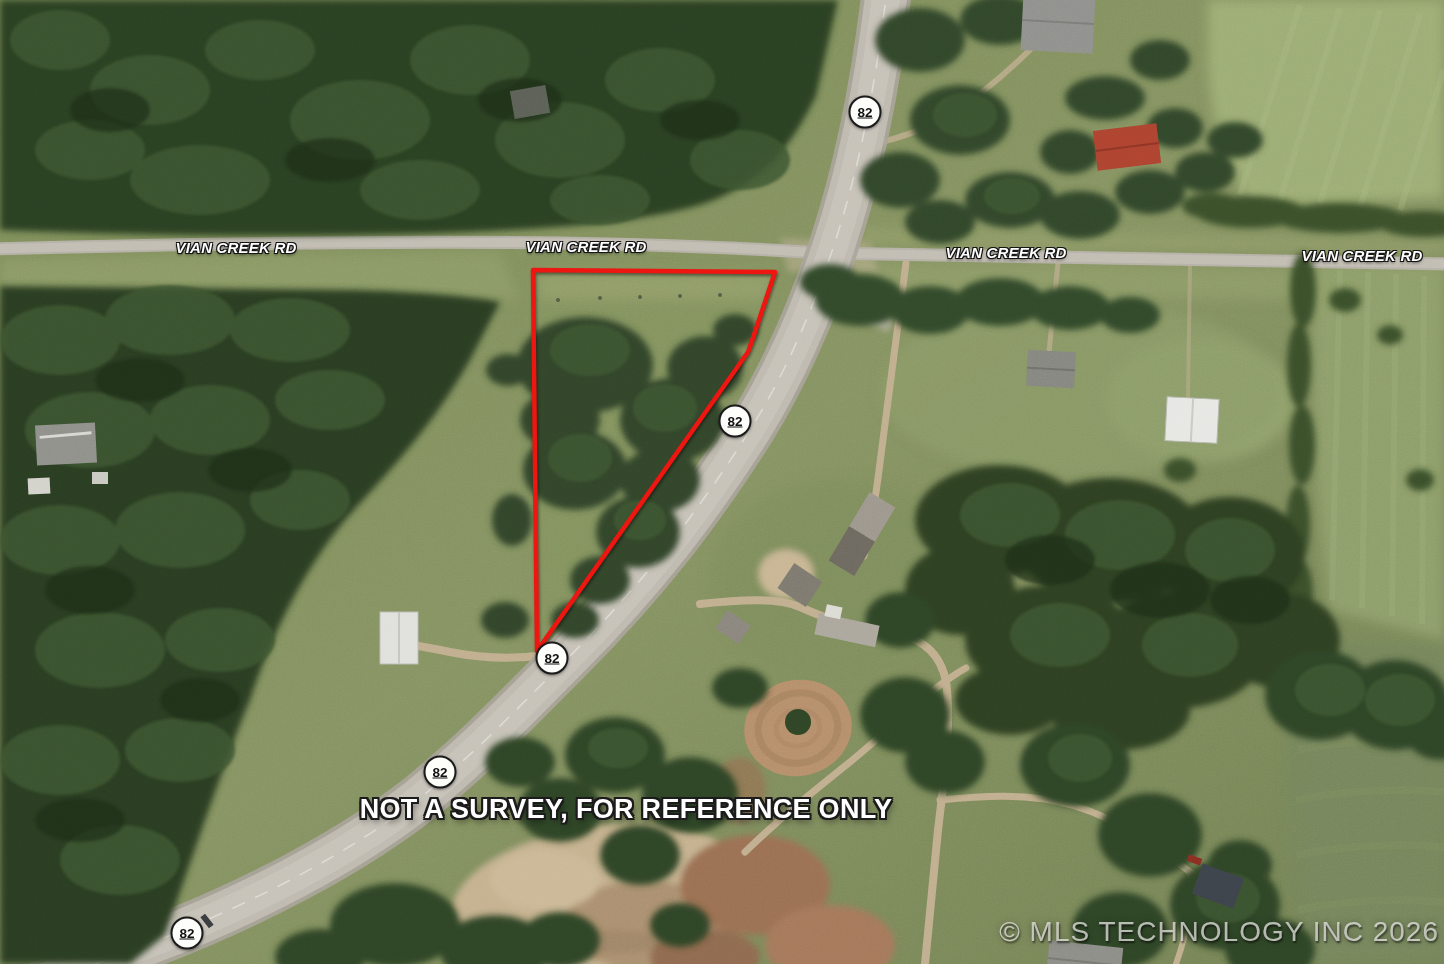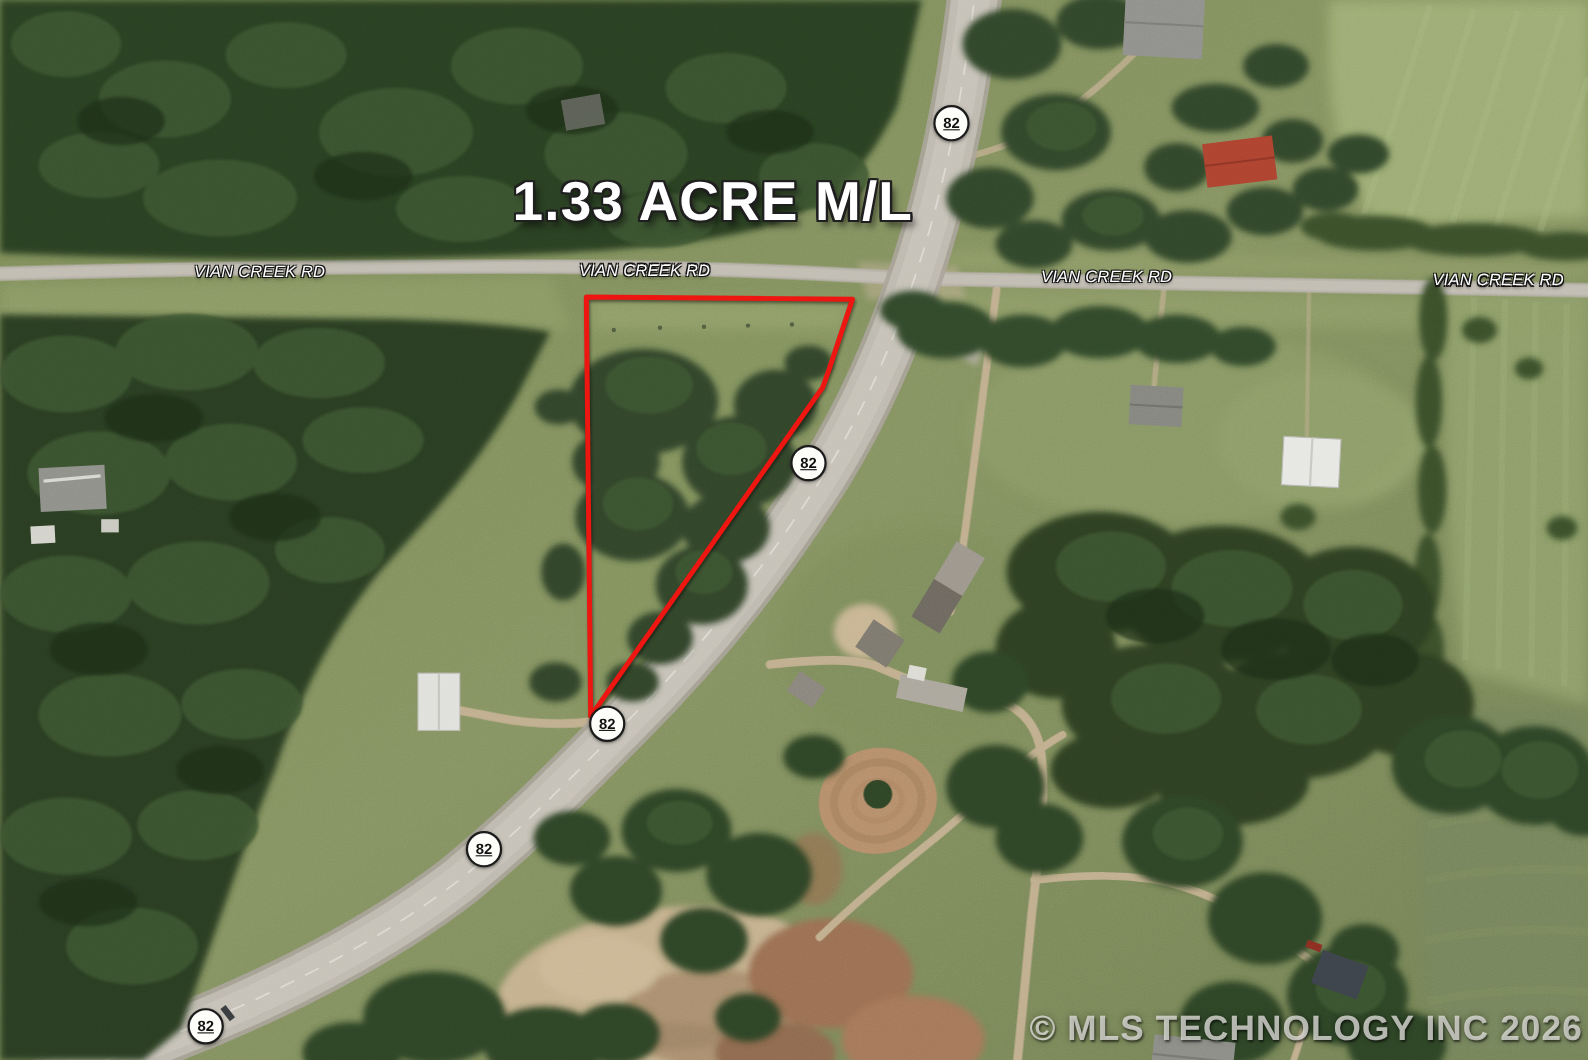--- a/index.html
+++ b/index.html
@@ -12,42 +12,42 @@
   .overlay{position:absolute;left:0;top:0;width:100%;height:100%;pointer-events:none;}
   .map-title{
     position:absolute;white-space:nowrap;
     font-size:50px;font-weight:bold;letter-spacing:1px;color:#ffffff;
     text-shadow:-2px -2px 0 #1f1f1f,2px -2px 0 #1f1f1f,-2px 2px 0 #1f1f1f,2px 2px 0 #1f1f1f,
                  0 -2px 0 #1f1f1f,0 2px 0 #1f1f1f,-2px 0 0 #1f1f1f,2px 0 0 #1f1f1f,
                  4px 5px 7px rgba(0,0,0,.55);
   }
   .road-label{
     position:absolute;transform:translate(-50%,-50%);white-space:nowrap;
-    font-size:15px;font-weight:normal;font-style:italic;letter-spacing:.2px;color:#ffffff;
+    font-size:15px;font-weight:bold;font-style:italic;letter-spacing:.2px;color:#ffffff;
     text-shadow:-1px -1px 0 #141414,1px -1px 0 #141414,-1px 1px 0 #141414,1px 1px 0 #141414,
                  0 2px 3px rgba(0,0,0,.6);
   }
   .shield{
     position:absolute;transform:translate(-50%,-50%);
     width:29px;height:29px;border-radius:50%;
     display:flex;align-items:center;justify-content:center;
     font-size:13.5px;font-weight:bold;
     box-shadow:0 1px 3px rgba(0,0,0,.5);
     text-decoration:underline;
   }
   .disclaimer{
     position:absolute;transform:translate(-50%,-50%);white-space:nowrap;
     font-size:27px;font-weight:bold;color:#ffffff;letter-spacing:.3px;
     text-shadow:-2px -2px 0 #1c1c1c,2px -2px 0 #1c1c1c,-2px 2px 0 #1c1c1c,2px 2px 0 #1c1c1c,
                  0 -2px 0 #1c1c1c,0 2px 0 #1c1c1c,-2px 0 0 #1c1c1c,2px 0 0 #1c1c1c,
                  2px 4px 6px rgba(0,0,0,.5);
   }
   .copyright{
     position:absolute;right:5px;top:916px;white-space:nowrap;
-    font-size:32px;font-weight:700;letter-spacing:1px;
+    font-size:28px;font-weight:400;letter-spacing:1px;
     color:rgba(226,226,220,.78);
     text-shadow:1px 2px 2px rgba(0,0,0,.55),0 0 7px rgba(0,0,0,.35);
   }
 </style>
 </head>
 <body>
 
 <div class="stage">
 
 <svg width="1444" height="964" viewBox="0 0 1444 964">
@@ -384,21 +384,21 @@
           <rect x="200" y="918" width="14" height="6" fill="#3a3d40"></rect>
         </g>
   </g>
 
   <polygon id="parcel" fill="none" stroke-width="4.5" stroke-linejoin="round" style="filter:drop-shadow(1px 2px 1.5px rgba(0,0,0,.45))" points="533,270 775,272 753,338 748,352 537,651" stroke="#ee1510"></polygon>
 
   <rect x="0" y="0" width="1444" height="964" filter="url(#f-noise)" opacity=".14" style="mix-blend-mode:overlay"></rect>
 </svg>
 
 <div class="overlay">
-  <div class="map-title" id="map-title" style="left: 466px; top: 154px;">1.33 ACRE M/L</div>
+  <div class="disclaimer" id="disclaimer" style="left: 626px; top: 809px;">NOT A SURVEY, FOR REFERENCE ONLY</div>
   <div class="copyright">© MLS TECHNOLOGY INC 2026</div>
   <div id="labels-layer">
         <div class="road-label" style="left: 236px; top: 247px;">VIAN CREEK RD</div>
         <div class="road-label" style="left: 586px; top: 246px;">VIAN CREEK RD</div>
         <div class="road-label" style="left: 1006px; top: 252px;">VIAN CREEK RD</div>
         <div class="road-label" style="left: 1362px; top: 255px;">VIAN CREEK RD</div>
       </div>
   <div id="shields-layer">
         <div class="shield" style="left: 865px; top: 112px; background: rgb(253, 253, 250); border: 2px solid rgb(27, 27, 27); color: rgb(17, 17, 17);">82</div>
         <div class="shield" style="left: 735px; top: 421px; background: rgb(253, 253, 250); border: 2px solid rgb(27, 27, 27); color: rgb(17, 17, 17);">82</div>

